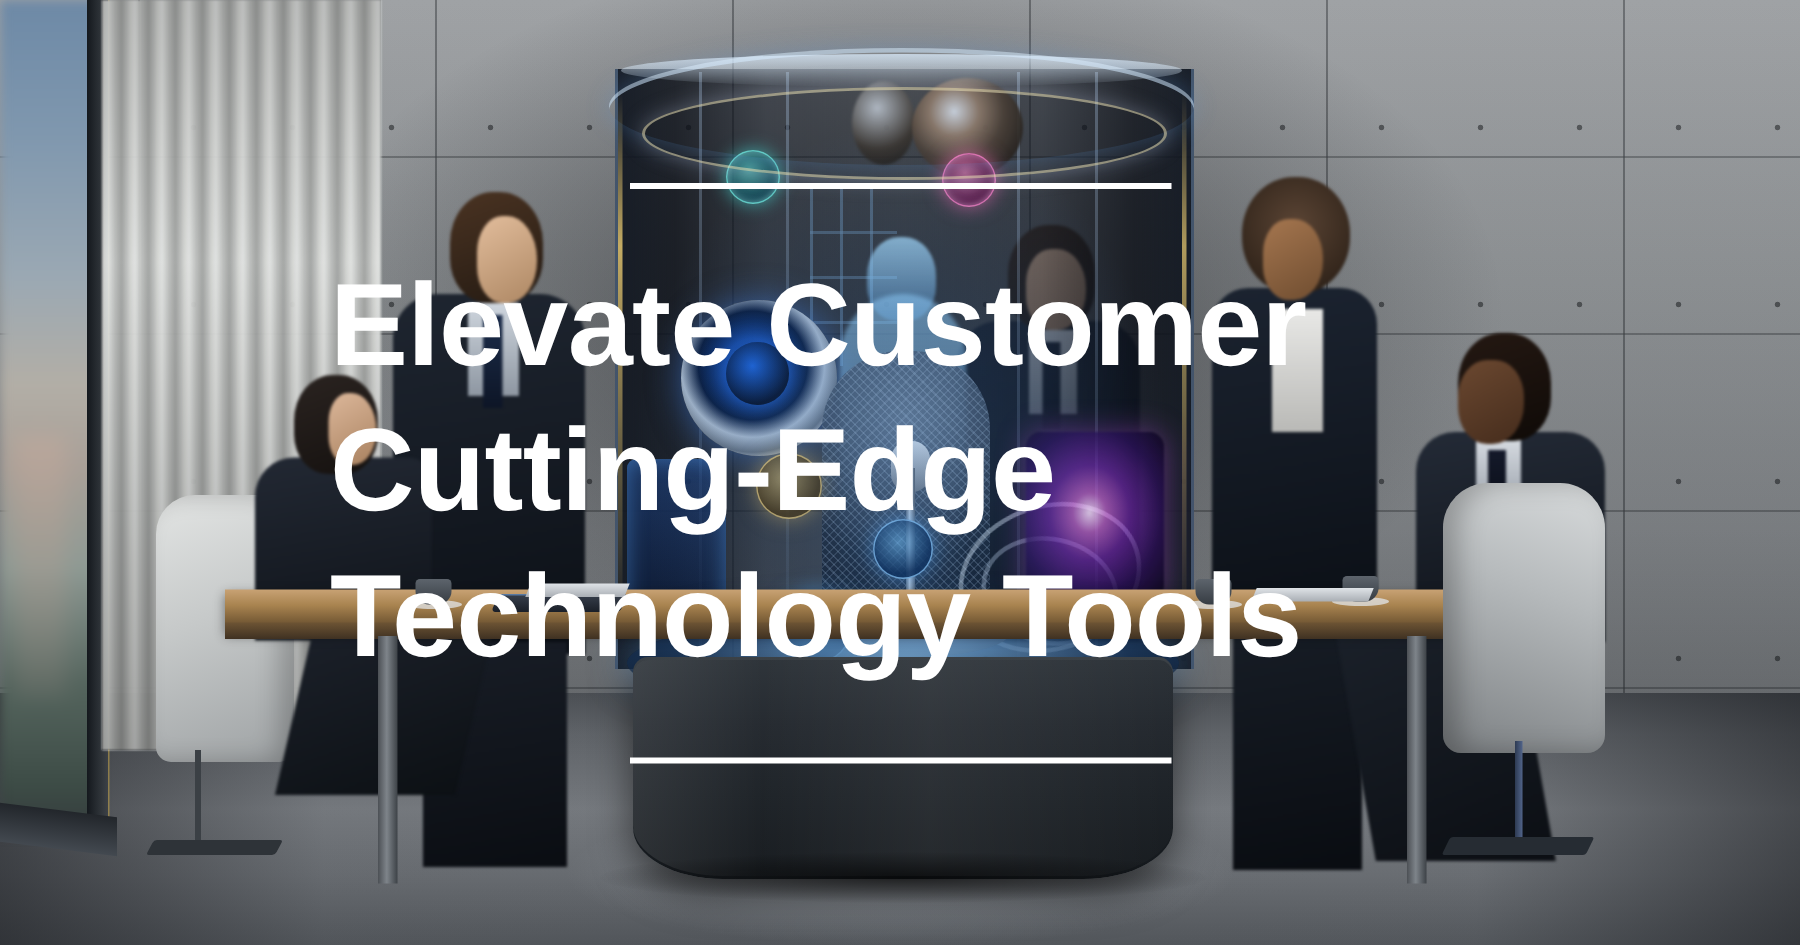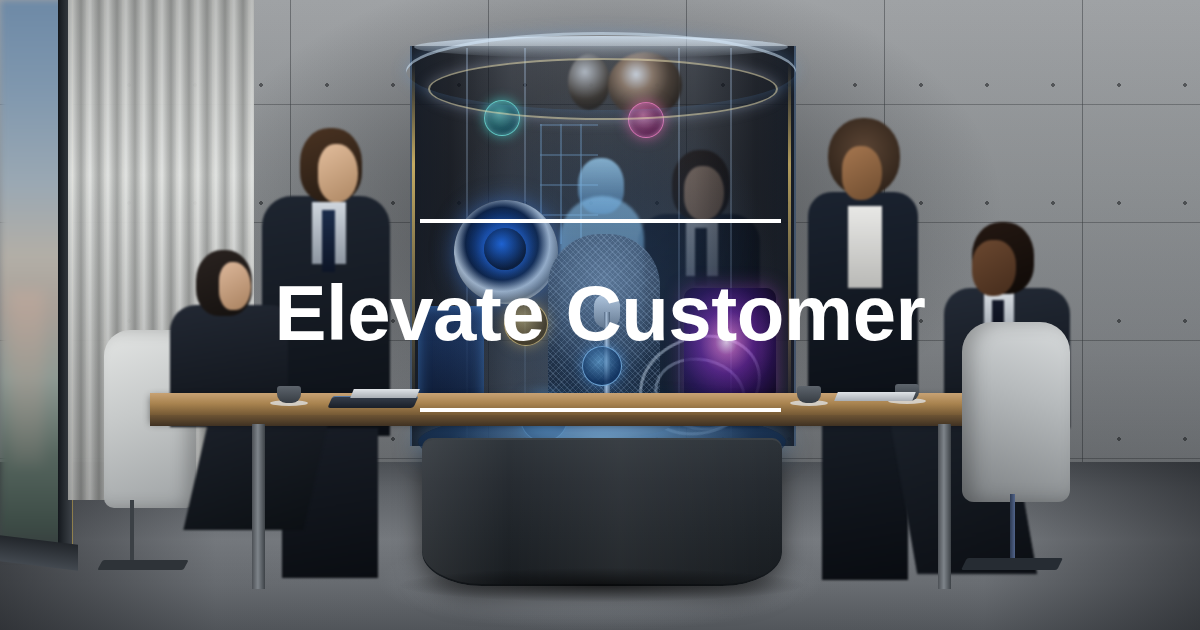--- a/index.html
+++ b/index.html
@@ -546,21 +546,21 @@
     height: 4px;
     background: #ffffff;
     flex: none;
   }
   .rule-top { margin-bottom: 26px; }
   .rule-bottom { margin-top: 30px; }
 
   .headline {
     margin: 16px;
     width: 760px;
-    text-align: center;
+    text-align: left;
     color: #ffffff;
     font-family: "Liberation Sans", sans-serif;
     font-weight: bold;
     font-size: 78px;
     line-height: 97px;
     letter-spacing: -0.5px;
     text-rendering: optimizeLegibility;
   }
   .headline .ln { display: block; white-space: nowrap; }
 </style>
@@ -694,18 +694,20 @@
     <div class="chair-right"></div>
     <div class="chair-right-leg"></div>
     <div class="chair-right-base"></div>
   </div>
 
   <div class="overlay">
     <div class="rule rule-top"></div>
 
     <h1 class="headline">
       <span class="ln">Elevate Customer</span>
+      <span class="ln">Cutting-Edge</span>
+      <span class="ln">Technology Tools</span>
     </h1>
 
     <div class="rule rule-bottom"></div>
   </div>
 
 </div>
 
 </body></html>

